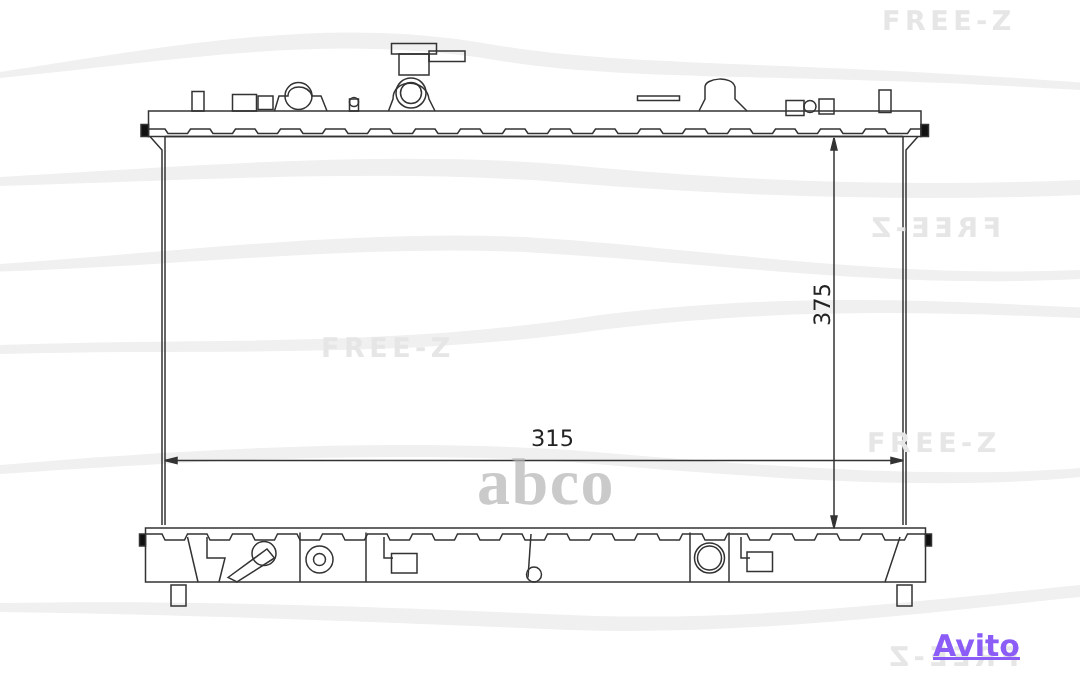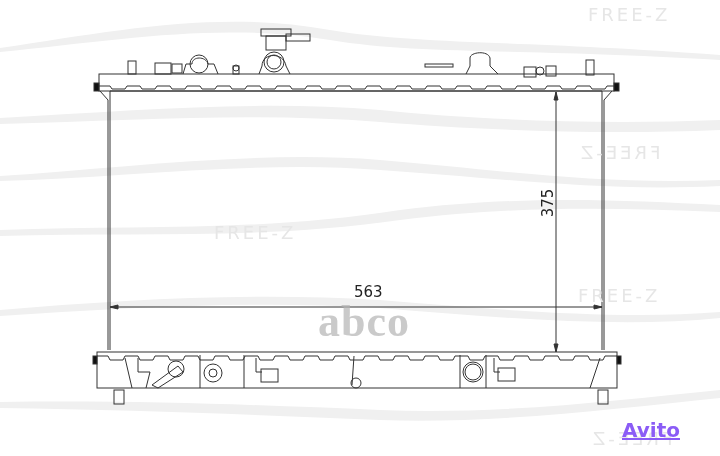--- a/index.html
+++ b/index.html
@@ -1,18 +1,18 @@
 <!DOCTYPE html>
 <html><head>
 <meta charset="utf-8">
 <style>
   html, body { margin: 0; padding: 0; background: #ffffff; }
   body { width: 720px; height: 456px; overflow: hidden; position: relative; font-family: "DejaVu Sans", sans-serif; }
   #canvas { position: absolute; left: 0; top: 0; width: 720px; height: 456px; }
-  .wm { position: absolute; color: #e6e6e6; font-family: "DejaVu Sans", sans-serif; font-weight: 400; letter-spacing: 3px; font-size: 18px; white-space: nowrap; }
+  .wm { position: absolute; color: #e6e6e6; font-family: "DejaVu Sans", sans-serif; font-weight: 700; letter-spacing: 3px; font-size: 18px; white-space: nowrap; }
   .abco { position: absolute; left: 318px; top: 300px; font-size: 44px; font-weight: bold; color: #b4b4b4; opacity: 0.7; letter-spacing: 1px; line-height: 1; font-family: Liberation Serif, serif; }
   .avito { position: absolute; left: 622px; top: 418px; font-size: 20px; font-weight: bold; color: #8b5cf6; font-family: "DejaVu Sans", sans-serif; text-decoration: underline; }
   .dim { position: absolute; font-family: "DejaVu Sans", sans-serif; font-size: 15px; color: #222; }
   .dim-h { left: 354px; top: 283px; }
   .dim-v { left: 534px; top: 194px; transform: rotate(-90deg); transform-origin: center; }
 </style>
 </head>
 <body>
 
 <svg id="canvas" viewBox="0 0 720 456" xmlns="http://www.w3.org/2000/svg">
@@ -101,14 +101,14 @@
 
 <div class="wm" style="left:588px; top:4px;">FREE-Z</div>
 <div class="wm" style="left:214px; top:222px;">FREE-Z</div>
 <div class="wm" style="left:578px; top:285px;">FREE-Z</div>
 <div class="wm" style="left:578px; top:142px; transform:scaleX(-1);">FREE-Z</div>
 <div class="wm" style="left:590px; top:428px; transform:scaleX(-1);">FREE-Z</div>
 
 <div class="abco">abco</div>
 <div class="avito">Avito</div>
 
-<div class="dim dim-h">563</div>
+<div class="dim dim-h">315</div>
 <div class="dim dim-v">375</div>
 
 </body></html>

